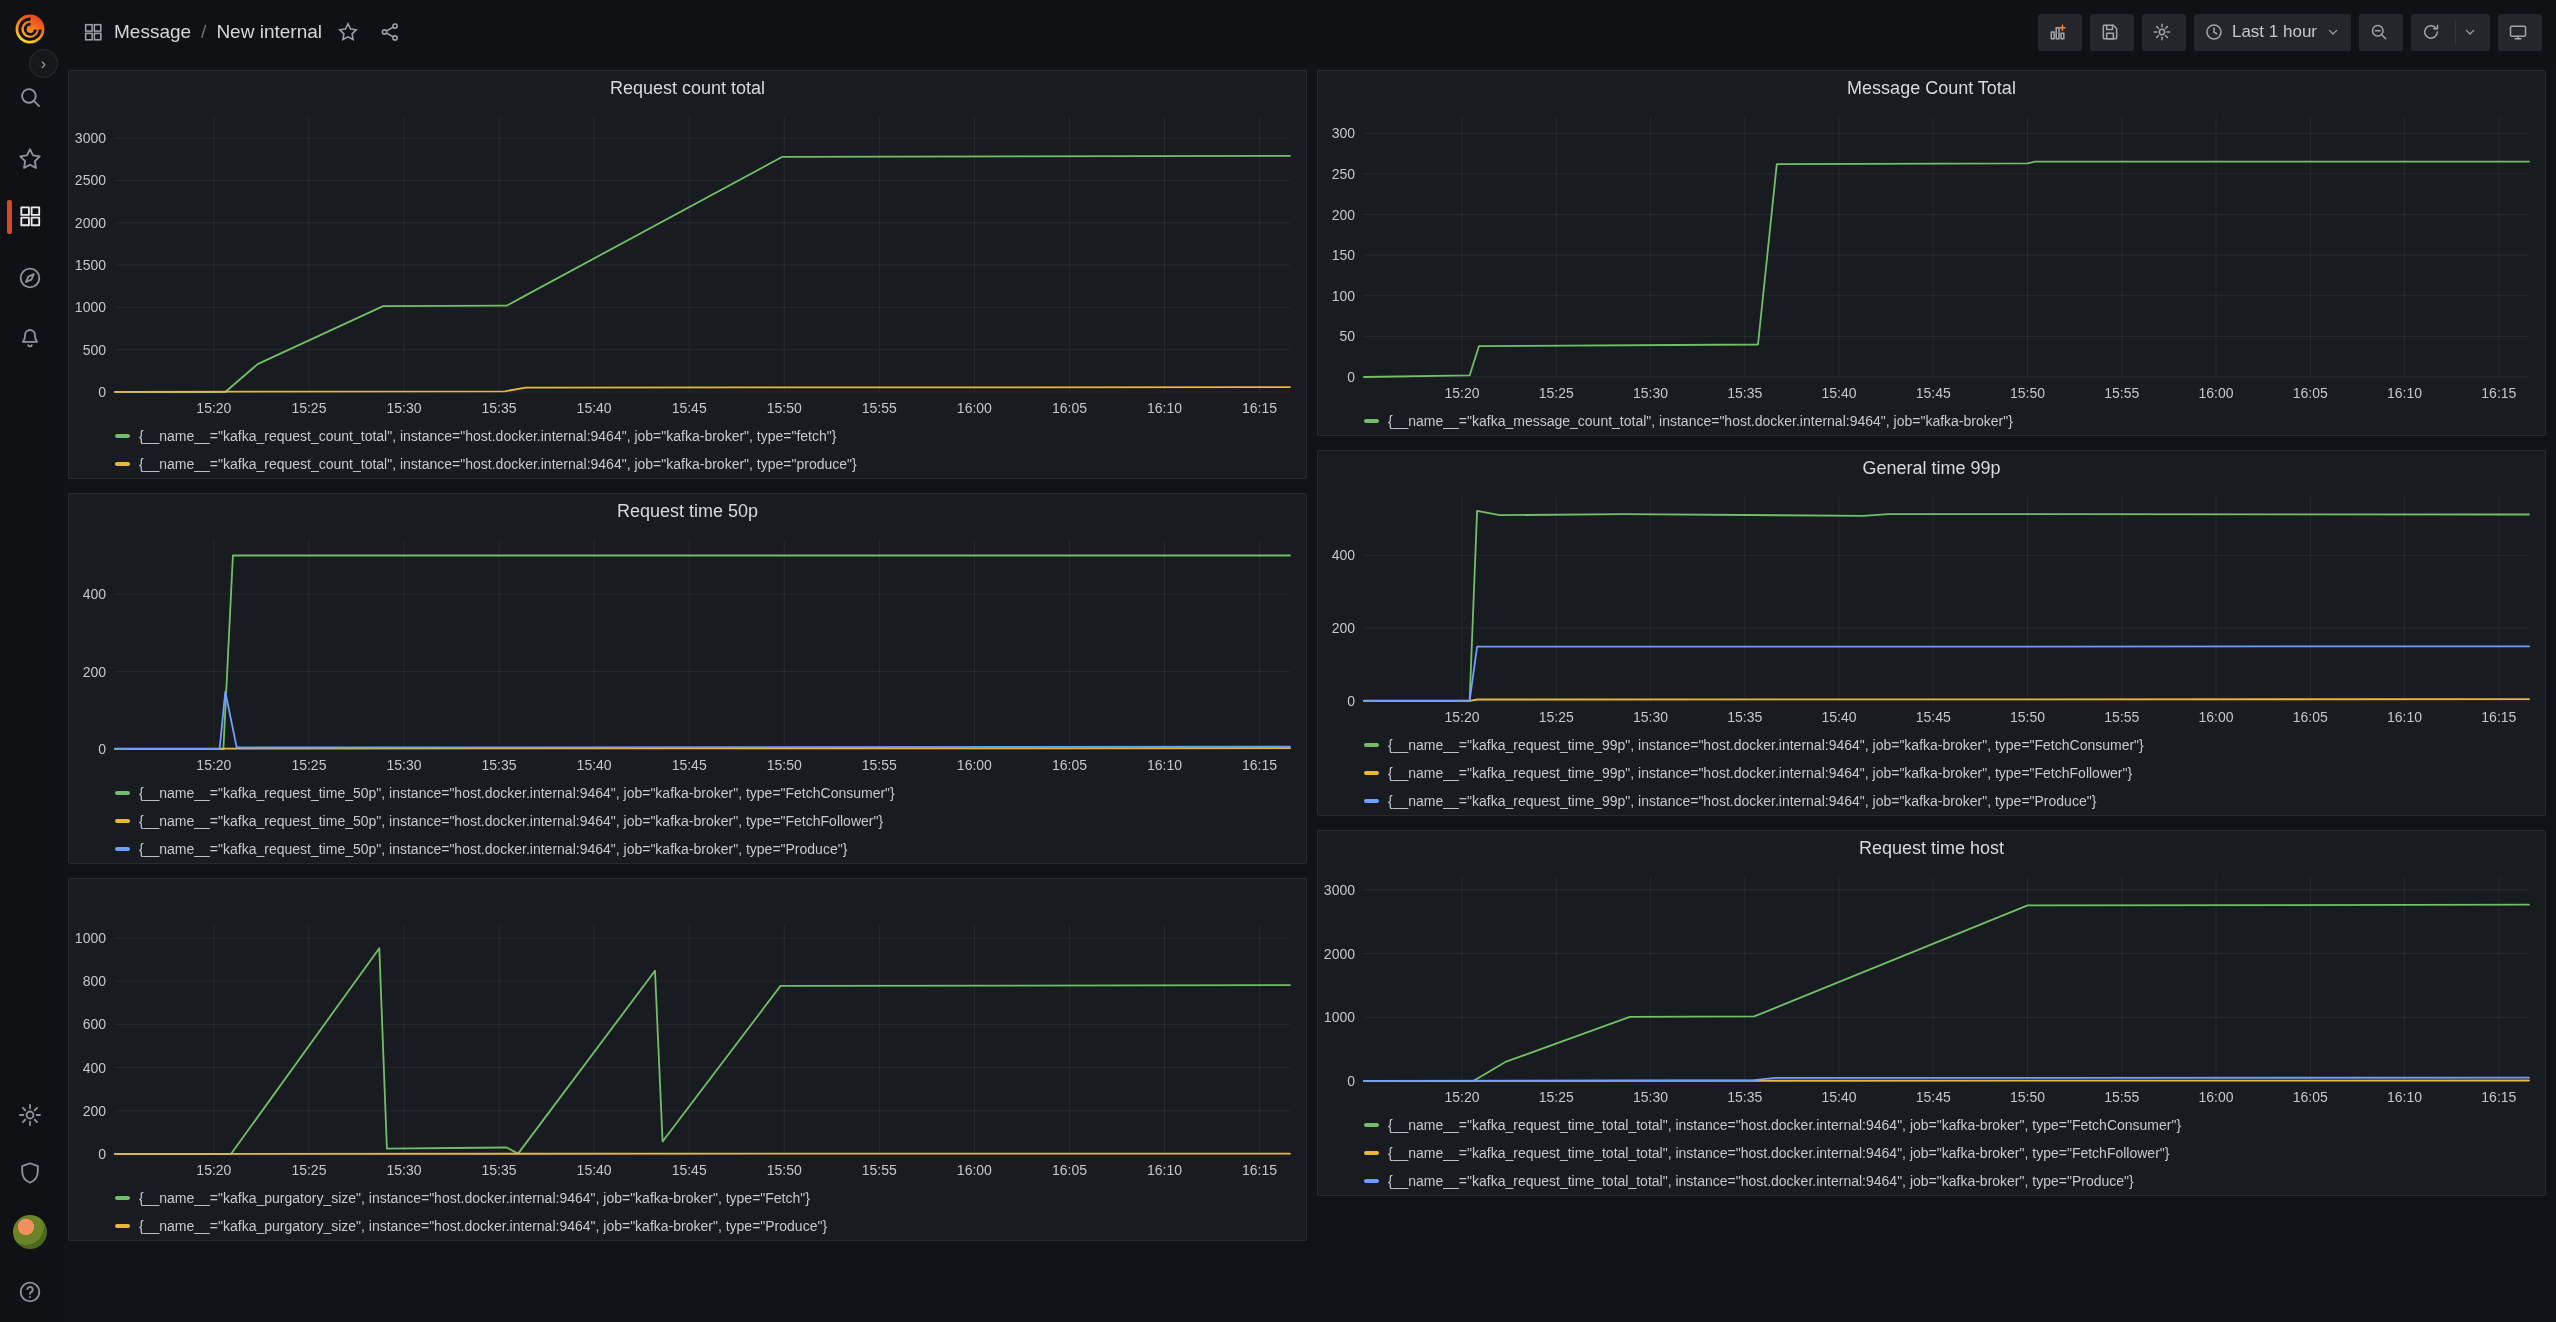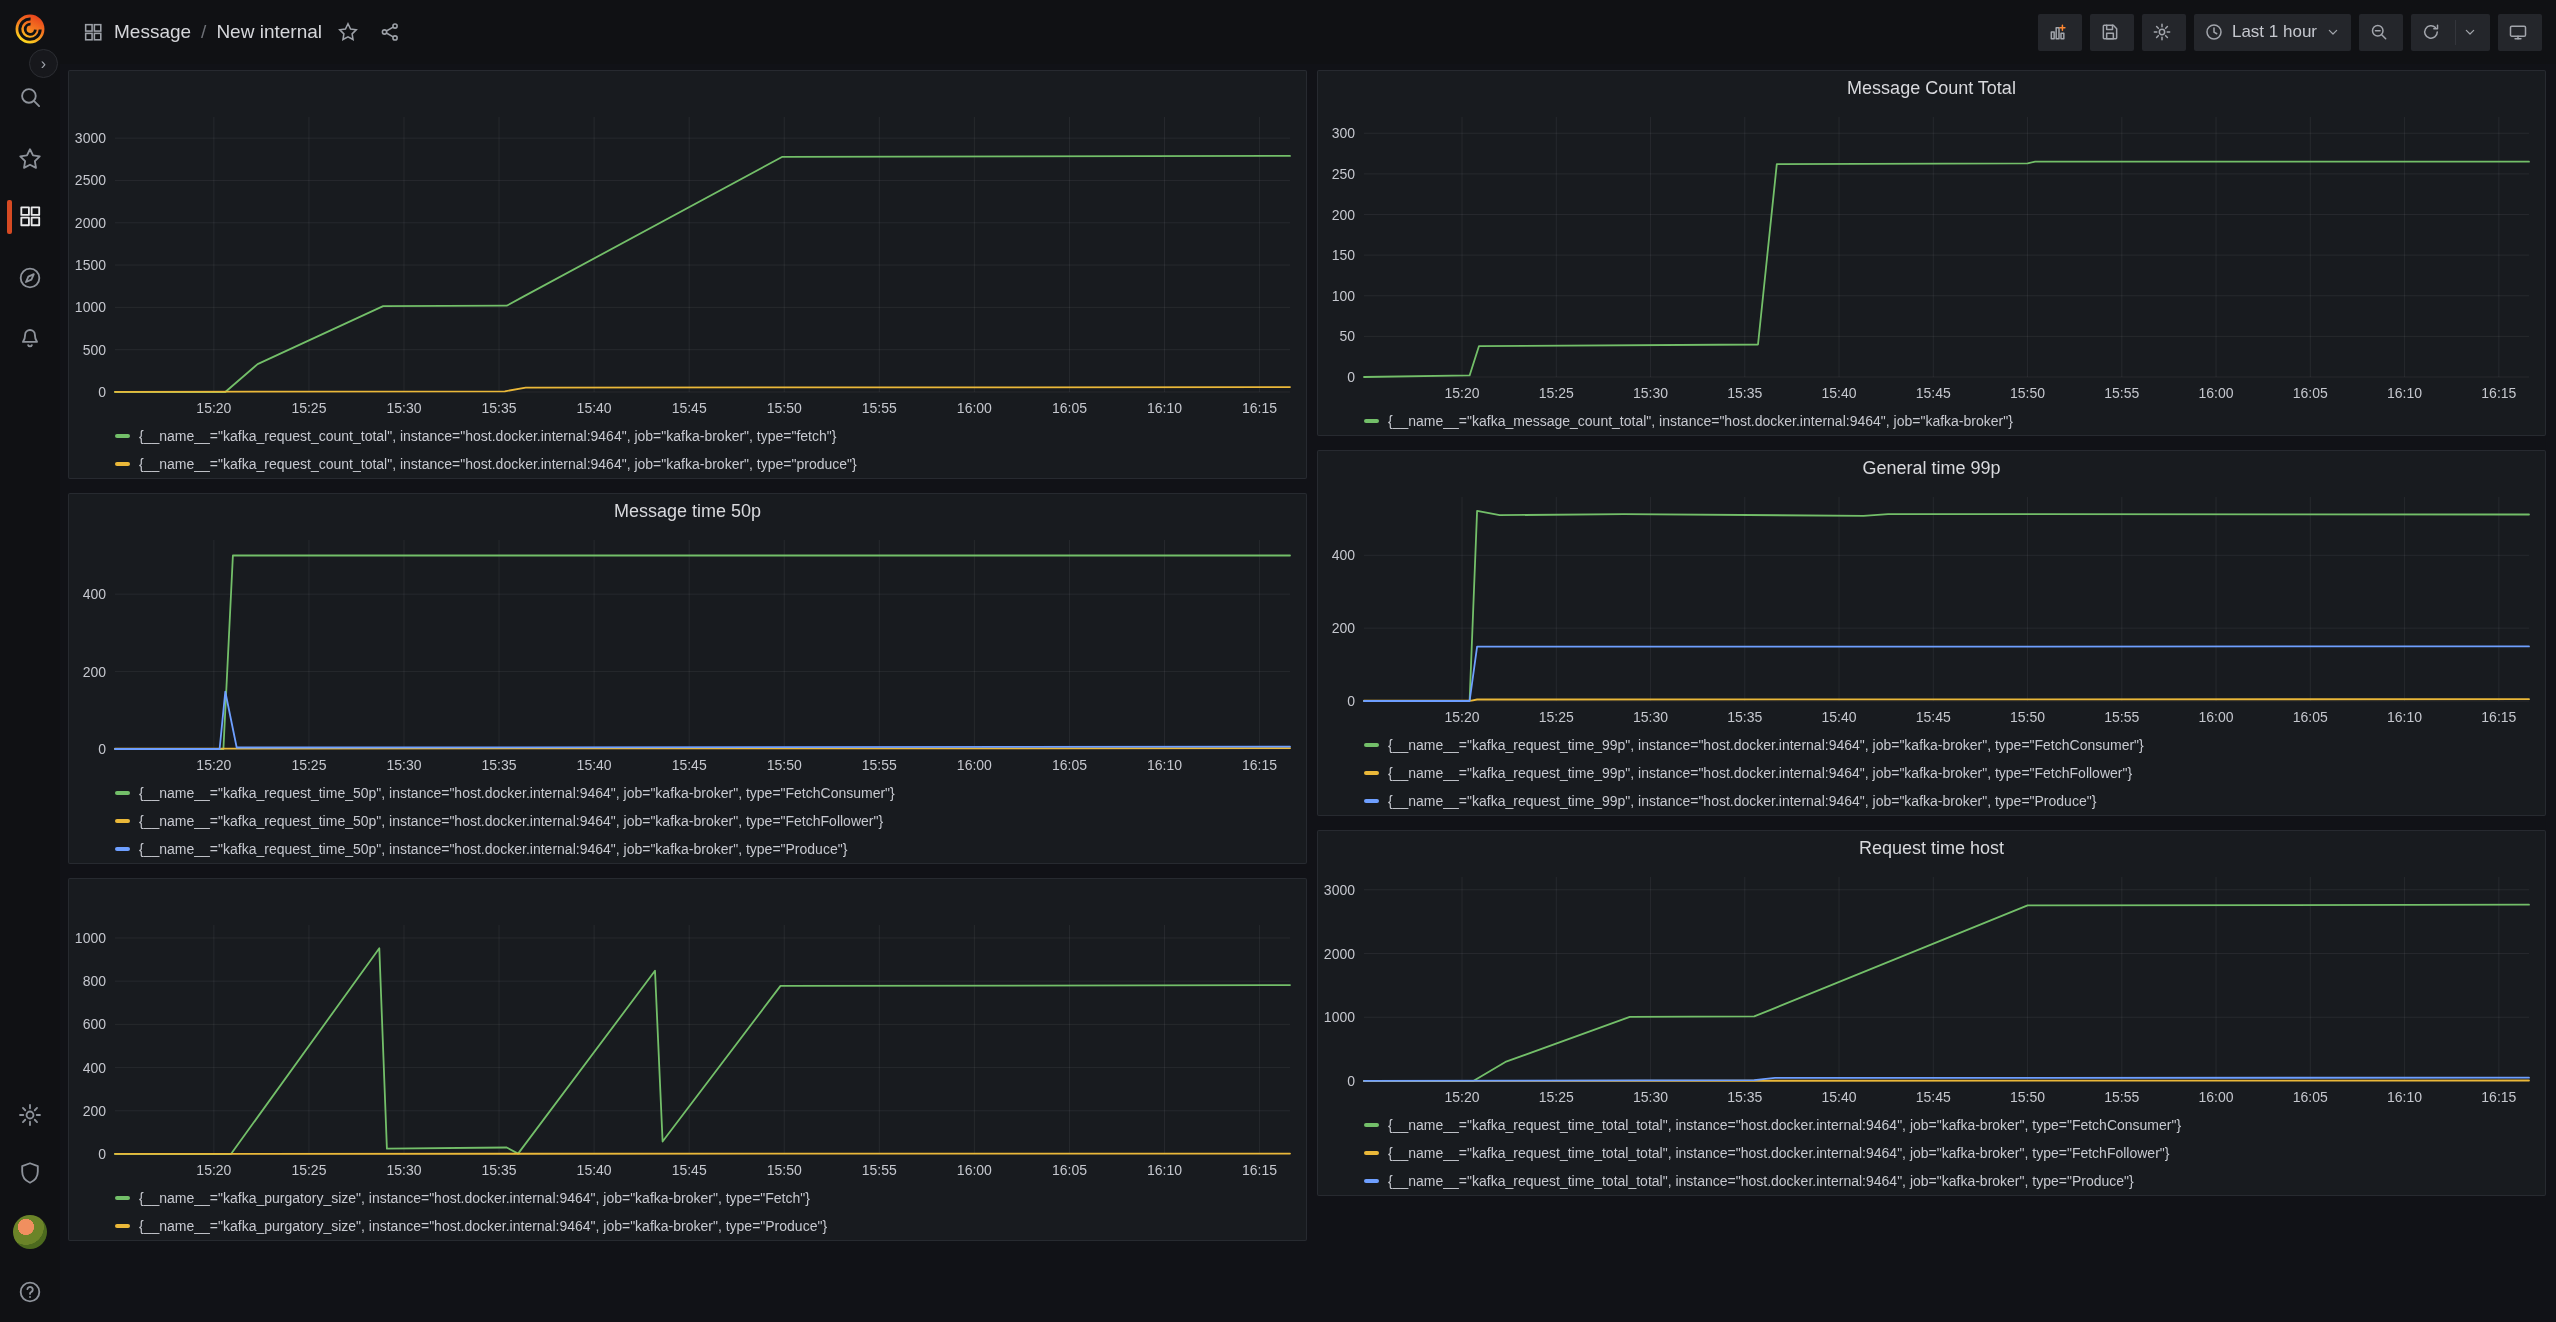--- a/index.html
+++ b/index.html
@@ -210,20 +210,21 @@
           <rect x="3" y="5" width="18" height="12" rx="1.5"></rect>
             <path d="M12 17v3"></path>
             <path d="M8.5 20h7"></path>
         </svg>
       </div>
     </div>
   </header>
 
   <main id="dashboard">
       <section class="panel" style="left: 68px; top: 70px; width: 1239px; height: 409px;">
+        <div class="panel-title">Request count total</div>
         <svg width="1237" height="349" class="plot">
           <line x1="46" x2="1221" y1="321" y2="321" stroke="rgba(204,204,220,0.08)" stroke-width="1"></line>
           <line x1="46" x2="1221" y1="278.6923076923077" y2="278.6923076923077" stroke="rgba(204,204,220,0.08)" stroke-width="1"></line>
           <line x1="46" x2="1221" y1="236.3846153846154" y2="236.3846153846154" stroke="rgba(204,204,220,0.08)" stroke-width="1"></line>
           <line x1="46" x2="1221" y1="194.07692307692307" y2="194.07692307692307" stroke="rgba(204,204,220,0.08)" stroke-width="1"></line>
           <line x1="46" x2="1221" y1="151.76923076923077" y2="151.76923076923077" stroke="rgba(204,204,220,0.08)" stroke-width="1"></line>
           <line x1="46" x2="1221" y1="109.46153846153845" y2="109.46153846153845" stroke="rgba(204,204,220,0.08)" stroke-width="1"></line>
           <line x1="46" x2="1221" y1="67.15384615384613" y2="67.15384615384613" stroke="rgba(204,204,220,0.08)" stroke-width="1"></line>
           <line x1="144.8673139158576" x2="144.8673139158576" y1="46" y2="321" stroke="rgba(204,204,220,0.08)" stroke-width="1"></line>
           <line x1="239.93203883495147" x2="239.93203883495147" y1="46" y2="321" stroke="rgba(204,204,220,0.08)" stroke-width="1"></line>
@@ -314,21 +315,21 @@
           <polyline points="46.0,306.0 151.6,304.4 161.0,275.1 440.0,273.5 458.8,93.1 709.6,92.3 717.1,90.7 1211.0,90.7" fill="none" stroke="#73BF69" stroke-width="1.8" stroke-linejoin="round" stroke-linecap="round"></polyline>
         </svg>
         <div class="legend" style="left: 46px; top: 336px;">
           <div class="lrow">
             <span class="sw" style="background: rgb(115, 191, 105);"></span>
             <span class="ltxt">{__name__="kafka_message_count_total", instance="host.docker.internal:9464", job="kafka-broker"}</span>
           </div>
         </div>
       </section>
       <section class="panel" style="left: 68px; top: 493px; width: 1239px; height: 371px;">
-        <div class="panel-title">Message time 50p</div>
+        <div class="panel-title">Request time 50p</div>
         <svg width="1237" height="283" class="plot">
           <line x1="46" x2="1221" y1="255" y2="255" stroke="rgba(204,204,220,0.08)" stroke-width="1"></line>
           <line x1="46" x2="1221" y1="177.5925925925926" y2="177.5925925925926" stroke="rgba(204,204,220,0.08)" stroke-width="1"></line>
           <line x1="46" x2="1221" y1="100.18518518518519" y2="100.18518518518519" stroke="rgba(204,204,220,0.08)" stroke-width="1"></line>
           <line x1="144.8673139158576" x2="144.8673139158576" y1="46" y2="255" stroke="rgba(204,204,220,0.08)" stroke-width="1"></line>
           <line x1="239.93203883495147" x2="239.93203883495147" y1="46" y2="255" stroke="rgba(204,204,220,0.08)" stroke-width="1"></line>
           <line x1="334.9967637540453" x2="334.9967637540453" y1="46" y2="255" stroke="rgba(204,204,220,0.08)" stroke-width="1"></line>
           <line x1="430.06148867313914" x2="430.06148867313914" y1="46" y2="255" stroke="rgba(204,204,220,0.08)" stroke-width="1"></line>
           <line x1="525.126213592233" x2="525.126213592233" y1="46" y2="255" stroke="rgba(204,204,220,0.08)" stroke-width="1"></line>
           <line x1="620.1909385113269" x2="620.1909385113269" y1="46" y2="255" stroke="rgba(204,204,220,0.08)" stroke-width="1"></line>

